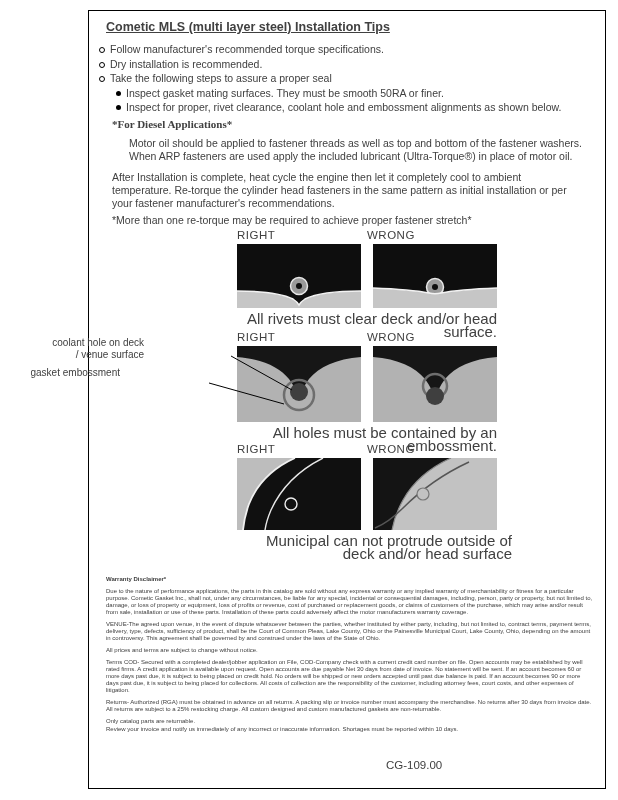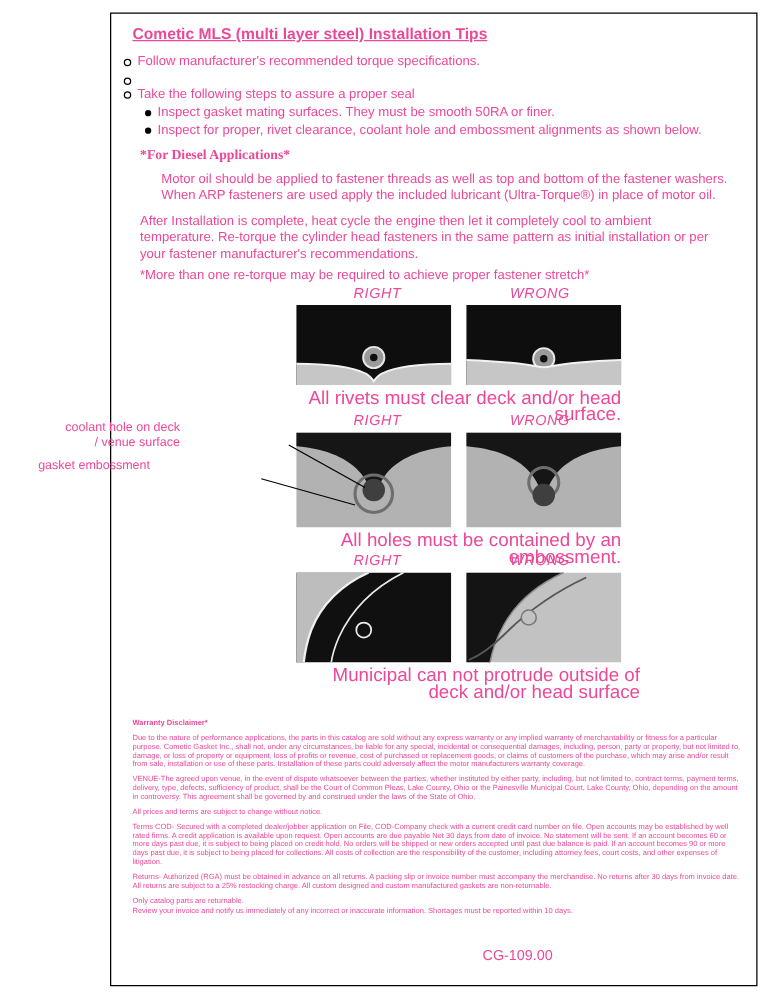--- a/index.html
+++ b/index.html
@@ -1,18 +1,18 @@
 <!DOCTYPE html>
 <html><head>
 <meta charset="utf-8">
 <style>
   html,body { margin:0; padding:0; background:#fff; }
   .page {
     position:relative; width:618px; height:800px; background:#ffffff;
-    font-family:"Liberation Sans", sans-serif; color:#ec4899; overflow:hidden;
+    font-family:"Liberation Sans", sans-serif; color:#404040; overflow:hidden;
   }
   .frame {
     position:absolute; left:88px; top:10px; width:518px; height:779px;
     border:1px solid #000; box-sizing:border-box;
   }
   .title {
     position:absolute; left:17px; top:9px; margin:0;
     font-size:12.5px; font-weight:bold; text-decoration:underline; white-space:nowrap;
   }
   .tips { position:absolute; left:10px; top:32px; width:495px; font-size:10.5px; }
@@ -24,21 +24,21 @@
 
   .diesel-h { position:absolute; left:23px; top:107px; margin:0; font-size:11px; font-weight:bold;font-family:Liberation Serif, serif; }
   .para { position:absolute; left:23px; width:458px; margin:0; font-size:10.5px; line-height:13px; }
   .p1 { top:126px;margin-left:17px; }
   .p2 { top:160px; }
   .note { top:203px; }
 
   .diag-row { position:absolute; left:148px; width:260px; }
   .r1 { top:218px; } .r2 { top:320px; } .r3 { top:432px; }
   .diag-labels { display:flex; margin-bottom:3px; }
-  .diag-labels span { flex:1; text-align:center; font-size:11.5px; letter-spacing:0.5px;font-style:italic; }
+  .diag-labels span { flex:1; font-size:11.5px; letter-spacing:0.5px; }
   .diag-imgs { display:flex; gap:12px; }
   .diag-imgs svg { display:block; flex:none; }
   .diag-caption { font-size:15px; line-height:13px; margin-top:4px;text-align:right; }
   .r3 .diag-caption { width:275px; }
 
   .ann { position:absolute; font-size:10px; line-height:11.5px; text-align:right; }
   .ann-coolant { left:52px; top:337px; width:92px; }
   .ann-gasket { left:28px; top:367px; width:92px; white-space:nowrap;text-align:right; }
 
   .overlay { position:absolute; left:0; top:0; width:618px; height:800px; pointer-events:none; }
@@ -58,20 +58,21 @@
 
     <h1 class="title">Cometic MLS (multi layer steel) Installation Tips</h1>
 
     <div class="tips">
       <div class="tip">
         <span class="b b-open"></span>
         <span>Follow manufacturer's recommended torque specifications.</span>
       </div>
       <div class="tip">
         <span class="b b-open"></span>
+        <span>Dry installation is recommended.</span>
       </div>
       <div class="tip">
         <span class="b b-open"></span>
         <span>Take the following steps to assure a proper seal</span>
       </div>
       <div class="tip sub">
         <span class="b b-fill"></span>
         <span>Inspect gasket mating surfaces.  They must be smooth 50RA or finer.</span>
       </div>
       <div class="tip sub">

